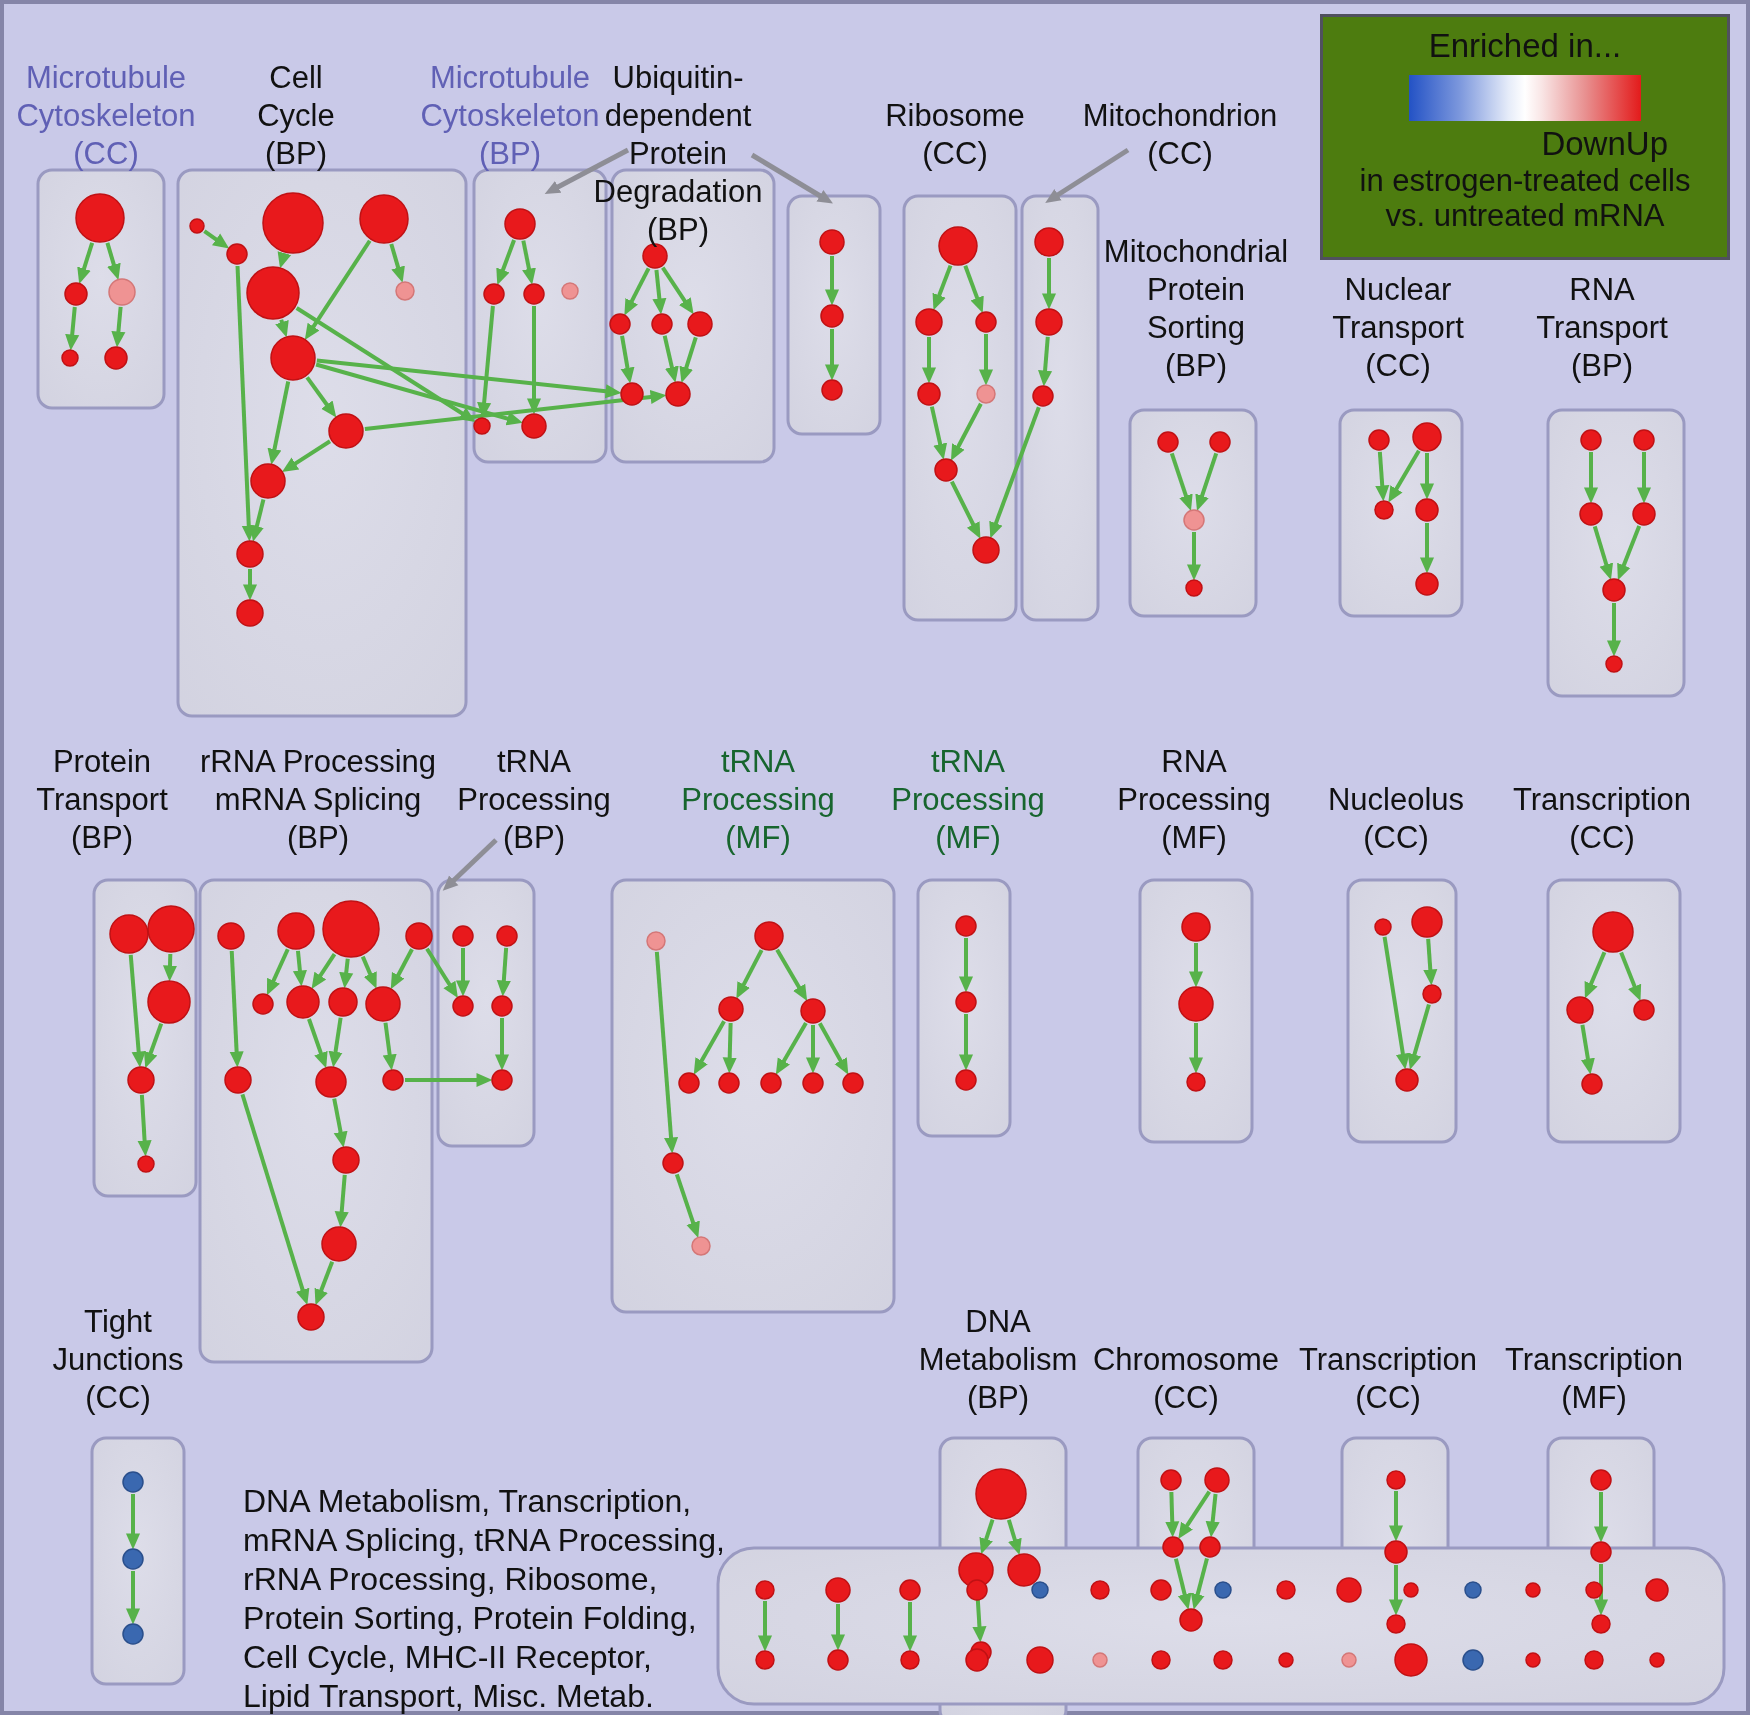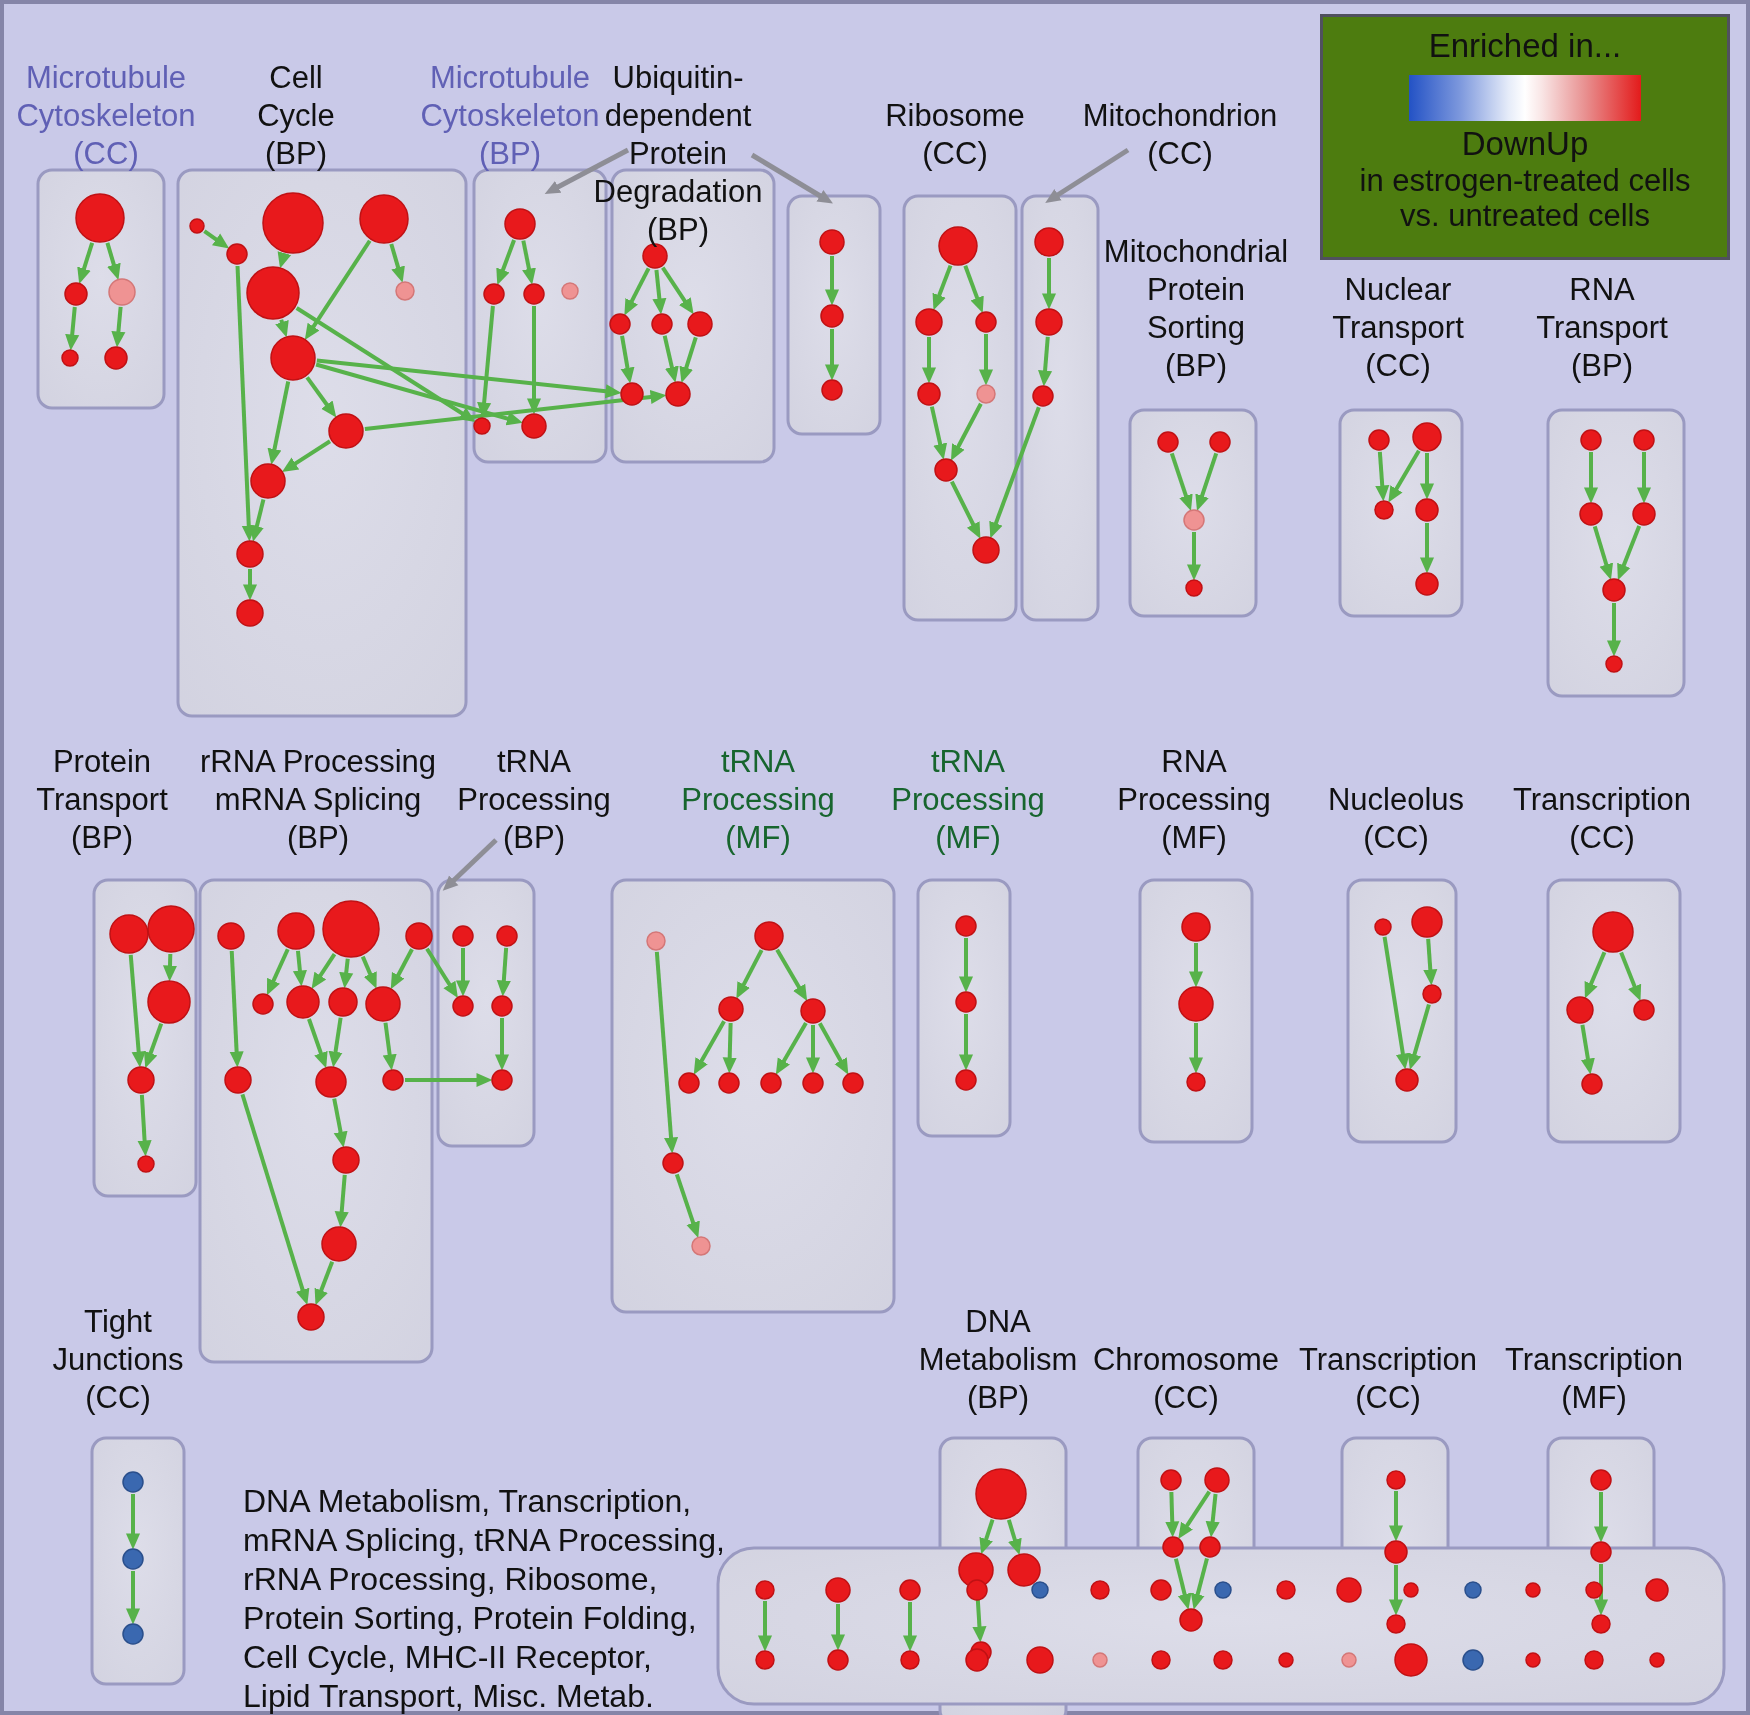--- a/index.html
+++ b/index.html
@@ -7,21 +7,21 @@
   #figure{position:relative;width:1750px;height:1715px;overflow:hidden}
   #diagram{position:absolute;left:0;top:0}
   .edge{stroke:#57b24a;stroke-width:4;fill:none}
   .gray-arrow{stroke:#8e8e96;stroke-width:5;fill:none}
   .panel-label{font-size:31px}
   .misc-text{font-size:32px;fill:#111}
   .legend{position:absolute;left:1320px;top:14px;width:410px;height:246px;background:#4d7c0f;border:3px solid #50505e;text-align:center}
   .legend-title{font-size:33px;color:#111;padding-top:10px}
   .legend-bar{width:232px;height:46px;margin:10px auto 4px;
     background:linear-gradient(90deg,#2352c5 0%,#7d98dd 22%,#e6ecf9 43%,#ffffff 50%,#f9e6e6 57%,#e89090 76%,#e31b1b 100%)}
-  .legend-row{display:flex;justify-content:center;width:286px;margin:0 auto;font-size:33px;color:#111}
+  .legend-row{display:flex;justify-content:flex-end;width:286px;margin:0 auto;font-size:33px;color:#111}
   .legend-sub{font-size:31px;line-height:35px;color:#111}
 </style>
 </head>
 <body>
 
 <div id="figure">
   <svg id="diagram" width="1750" height="1715" viewBox="0 0 1750 1715">
     <defs>
       <radialGradient id="panelGrad" cx="0.5" cy="0.45" r="0.85">
         <stop id="grad-inner" offset="0" stop-color="#dddde9"></stop>
@@ -402,15 +402,15 @@
     </svg>
 
   <div class="legend">
     <div class="legend-title">Enriched in...</div>
     <div class="legend-bar"></div>
     <div class="legend-row">
       <span>Down</span>
       <span>Up</span>
     </div>
     <div class="legend-sub">in estrogen-treated cells</div>
-    <div class="legend-sub">vs. untreated cells</div>
+    <div class="legend-sub">vs. untreated mRNA</div>
   </div>
 </div>
 
 </body></html>

